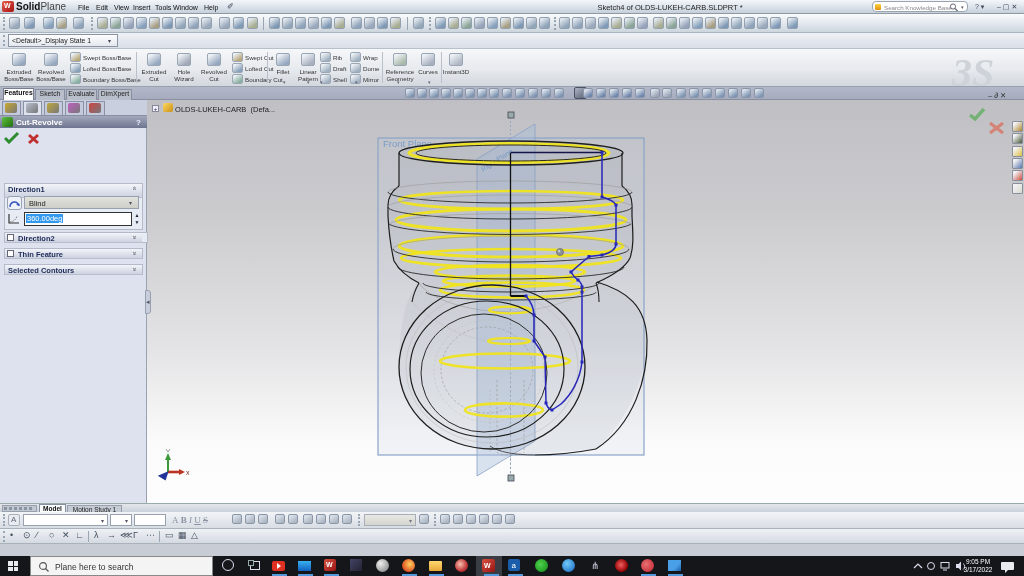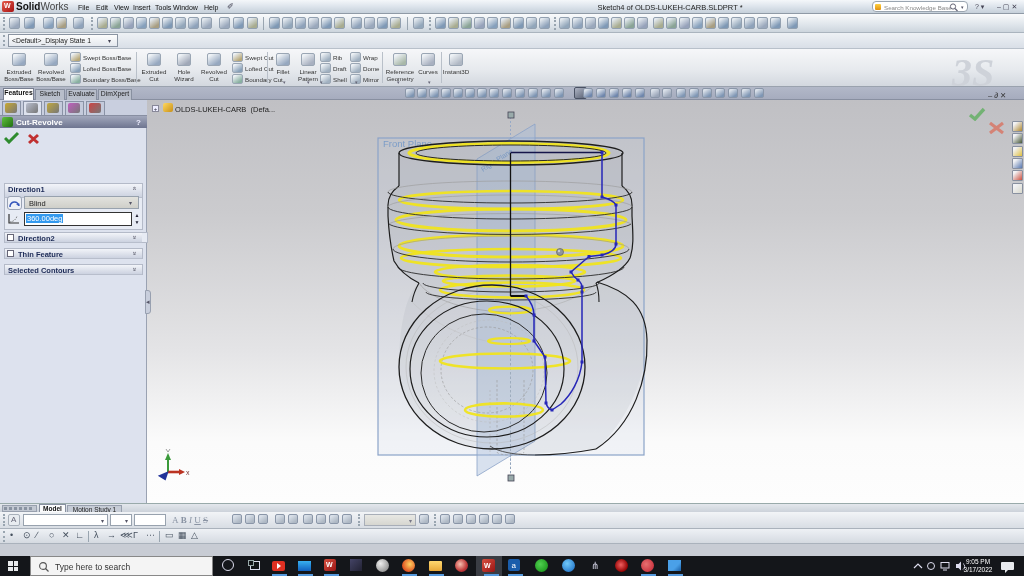--- a/index.html
+++ b/index.html
@@ -4,21 +4,21 @@
 html,body{width:1024px;height:576px;overflow:hidden;font-family:"Liberation Sans",sans-serif;}
 #root{position:absolute;top:0;left:0;width:1024px;height:576px;background:#c8ccd4;}
 .ab{position:absolute;}
 .ic{position:absolute;border-radius:2px;}
 </style></head><body>
 <div id="root">
 
 <div class="ab" style="left:0;top:0;width:1024px;height:14px;background:linear-gradient(#f4f7fa,#dde4ec 50%,#c6d0da);border-bottom:1px solid #8f9aa6;">
   <div class="ab" style="left:2px;top:1px;width:12px;height:11px;background:linear-gradient(135deg,#e45c4c,#a81414);border-radius:2px;"></div>
   <div class="ab" style="left:4px;top:2px;color:#fff;font-size:7px;font-weight:bold;">W</div>
-  <div class="ab" style="left:16px;top:1px;font-size:10px;color:#111;"><b>Solid</b><span style="color:#444;">Works</span></div>
+  <div class="ab" style="left:16px;top:1px;font-size:10px;color:#111;"><b>Solid</b><span style="color:#444;">Plane</span></div>
   <span class="ab" style="left:78px;top:4px;font-size:7px;color:#111;">File</span>
   <span class="ab" style="left:96px;top:4px;font-size:7px;color:#111;">Edit</span>
   <span class="ab" style="left:114px;top:4px;font-size:7px;color:#111;">View</span>
   <span class="ab" style="left:133px;top:4px;font-size:7px;color:#111;">Insert</span>
   <span class="ab" style="left:155px;top:4px;font-size:7px;color:#111;">Tools</span>
   <span class="ab" style="left:173px;top:4px;font-size:7px;color:#111;">Window</span>
   <span class="ab" style="left:204px;top:4px;font-size:7px;color:#111;">Help</span>
   <div class="ab" style="left:227px;top:2px;font-size:8px;color:#445;">✐</div>
   <div class="ab" style="left:545px;top:3px;width:250px;text-align:center;font-size:7.5px;color:#222;">Sketch4 of OLDS-LUKEH-CARB.SLDPRT *</div>
   <div class="ab" style="left:872px;top:1px;width:96px;height:11px;background:#fff;border:1px solid #9aa5b0;border-radius:4px;">
@@ -457,21 +457,21 @@
 <div class="ab" style="left:0;top:0;width:4.5px;height:4.5px;background:#e8eaec;"></div>
 <div class="ab" style="left:5.5px;top:0;width:4.5px;height:4.5px;background:#e8eaec;"></div>
 <div class="ab" style="left:0;top:5.5px;width:4.5px;height:4.5px;background:#e8eaec;"></div>
 <div class="ab" style="left:5.5px;top:5.5px;width:4.5px;height:4.5px;background:#e8eaec;"></div>
 </div>
         <div class="ab" style="left:30px;top:0px;width:183px;height:20px;background:#f4f4f4;border:1px solid #888;">
 <svg class="ab" style="left:7px;top:4px;" width="12" height="12">
             <circle cx="5" cy="5" r="3.4" fill="none" stroke="#555" stroke-width="1.1"></circle>
             <line x1="7.5" y1="7.5" x2="10.5" y2="10.5" stroke="#555" stroke-width="1.2"></line>
           </svg>
-<span class="ab" style="left:24px;top:5px;font-size:8.5px;color:#333;">Type here to search</span>
+<span class="ab" style="left:24px;top:5px;font-size:8.5px;color:#333;">Plane here to search</span>
 </div>
         <div class="ab" style="left:222px;top:3px;width:14px;height:14px;">
           <div style="width:12px;height:12px;border-radius:50%;border:1.5px solid #dde;"></div>
         </div>
         <div class="ab" style="left:248px;top:3px;width:14px;height:14px;">
           <div style="width:10px;height:9px;border:1.3px solid #dde;margin-top:2px;margin-left:2px;"></div>
           <div class="ab" style="left:0;top:1px;width:6px;height:6px;border:1.3px solid #9aa;background:#14161a;"></div>
         </div>
         <div class="ab" style="left:272px;top:3px;width:14px;height:14px;">
           <div style="width:13px;height:10px;margin-top:2px;background:#e03022;border-radius:2px;"></div>

